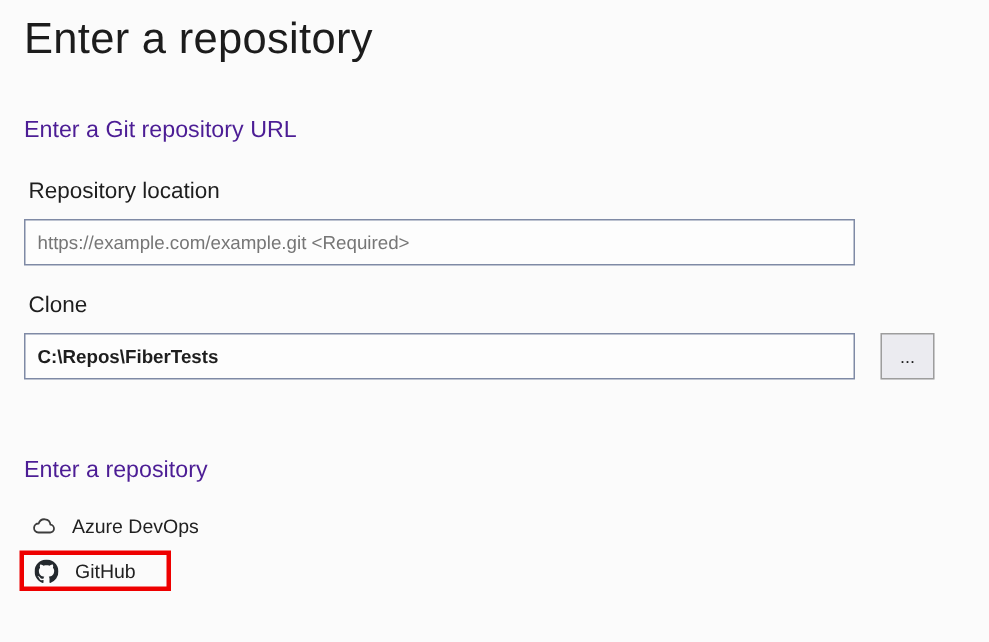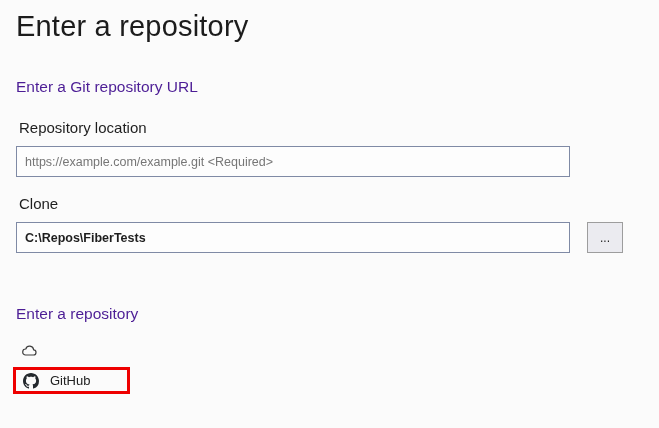--- a/index.html
+++ b/index.html
@@ -57,21 +57,21 @@
     display: flex; align-items: center;
     font-size: 13px; color: #212121;
     cursor: pointer;
   }
   #row-azure { left: 20px; top: 341px; height: 18px; }
   .row-icon { display: inline-flex; align-items: center; justify-content: center;
     width: 18px; height: 18px; }
   .row-label { margin-left: 10px; white-space: nowrap; }
   .highlight-box {
     position: absolute; left: 13px; top: 367px;
-    width: 117px; height: 27px;
+    width: 101px; height: 27px;
     border: 3px solid #ee0000;
     display: flex; align-items: center;
   }
   #row-github { position: static; display: flex; align-items: center;
     margin-left: 6px; font-size: 13px; color: #212121; cursor: pointer; }
 </style>
 </head>
 <body>
 
 <h1 class="page-title">Enter a repository</h1>
@@ -86,20 +86,21 @@
 <button class="browse-path-button">...</button>
 
 <h2 class="section-heading" id="heading-browse">Enter a repository</h2>
 
 <div class="browse-row" id="row-azure">
   <span class="row-icon">
     <svg width="17" height="12" viewBox="0 0 17 12" aria-hidden="true">
       <path d="M4.6 11 h7.6 a2.6 2.6 0 0 0 .4-5.2 a4 4 0 0 0-7.8-.8 A3 3 0 0 0 4.6 11 Z" fill="none" stroke="#3c3c3c" stroke-width="1.2" stroke-linejoin="round"></path>
     </svg>
   </span>
+  <span class="row-label">Azure DevOps</span>
 </div>
 
 <div class="highlight-box">
   <div id="row-github">
     <span class="row-icon">
       <svg width="16" height="16" viewBox="0 0 16 16" aria-hidden="true">
         <path fill="#24292e" d="M8 0C3.58 0 0 3.58 0 8c0 3.54 2.29 6.53 5.47 7.59.4.07.55-.17.55-.38 0-.19-.01-.82-.01-1.49-2.01.37-2.53-.49-2.69-.94-.09-.23-.48-.94-.82-1.13-.28-.15-.68-.52-.01-.53.63-.01 1.08.58 1.23.82.72 1.21 1.87.87 2.33.66.07-.52.28-.87.51-1.07-1.78-.2-3.64-.89-3.64-3.95 0-.87.31-1.59.82-2.15-.08-.2-.36-1.02.08-2.12 0 0 .67-.21 2.2.82.64-.18 1.32-.27 2-.27.68 0 1.36.09 2 .27 1.53-1.04 2.2-.82 2.2-.82.44 1.1.16 1.92.08 2.12.51.56.82 1.27.82 2.15 0 3.07-1.87 3.75-3.65 3.95.29.25.54.73.54 1.48 0 1.07-.01 1.93-.01 2.2 0 .21.15.46.55.38A8.01 8.01 0 0 0 16 8c0-4.42-3.58-8-8-8z"></path>
       </svg>
     </span>
     <span class="row-label">GitHub</span>

